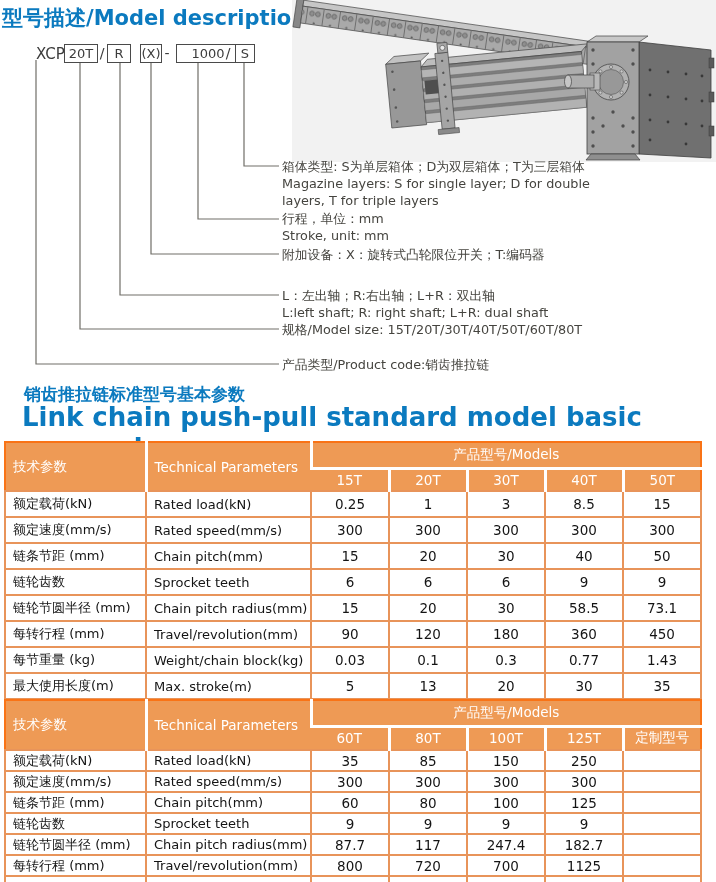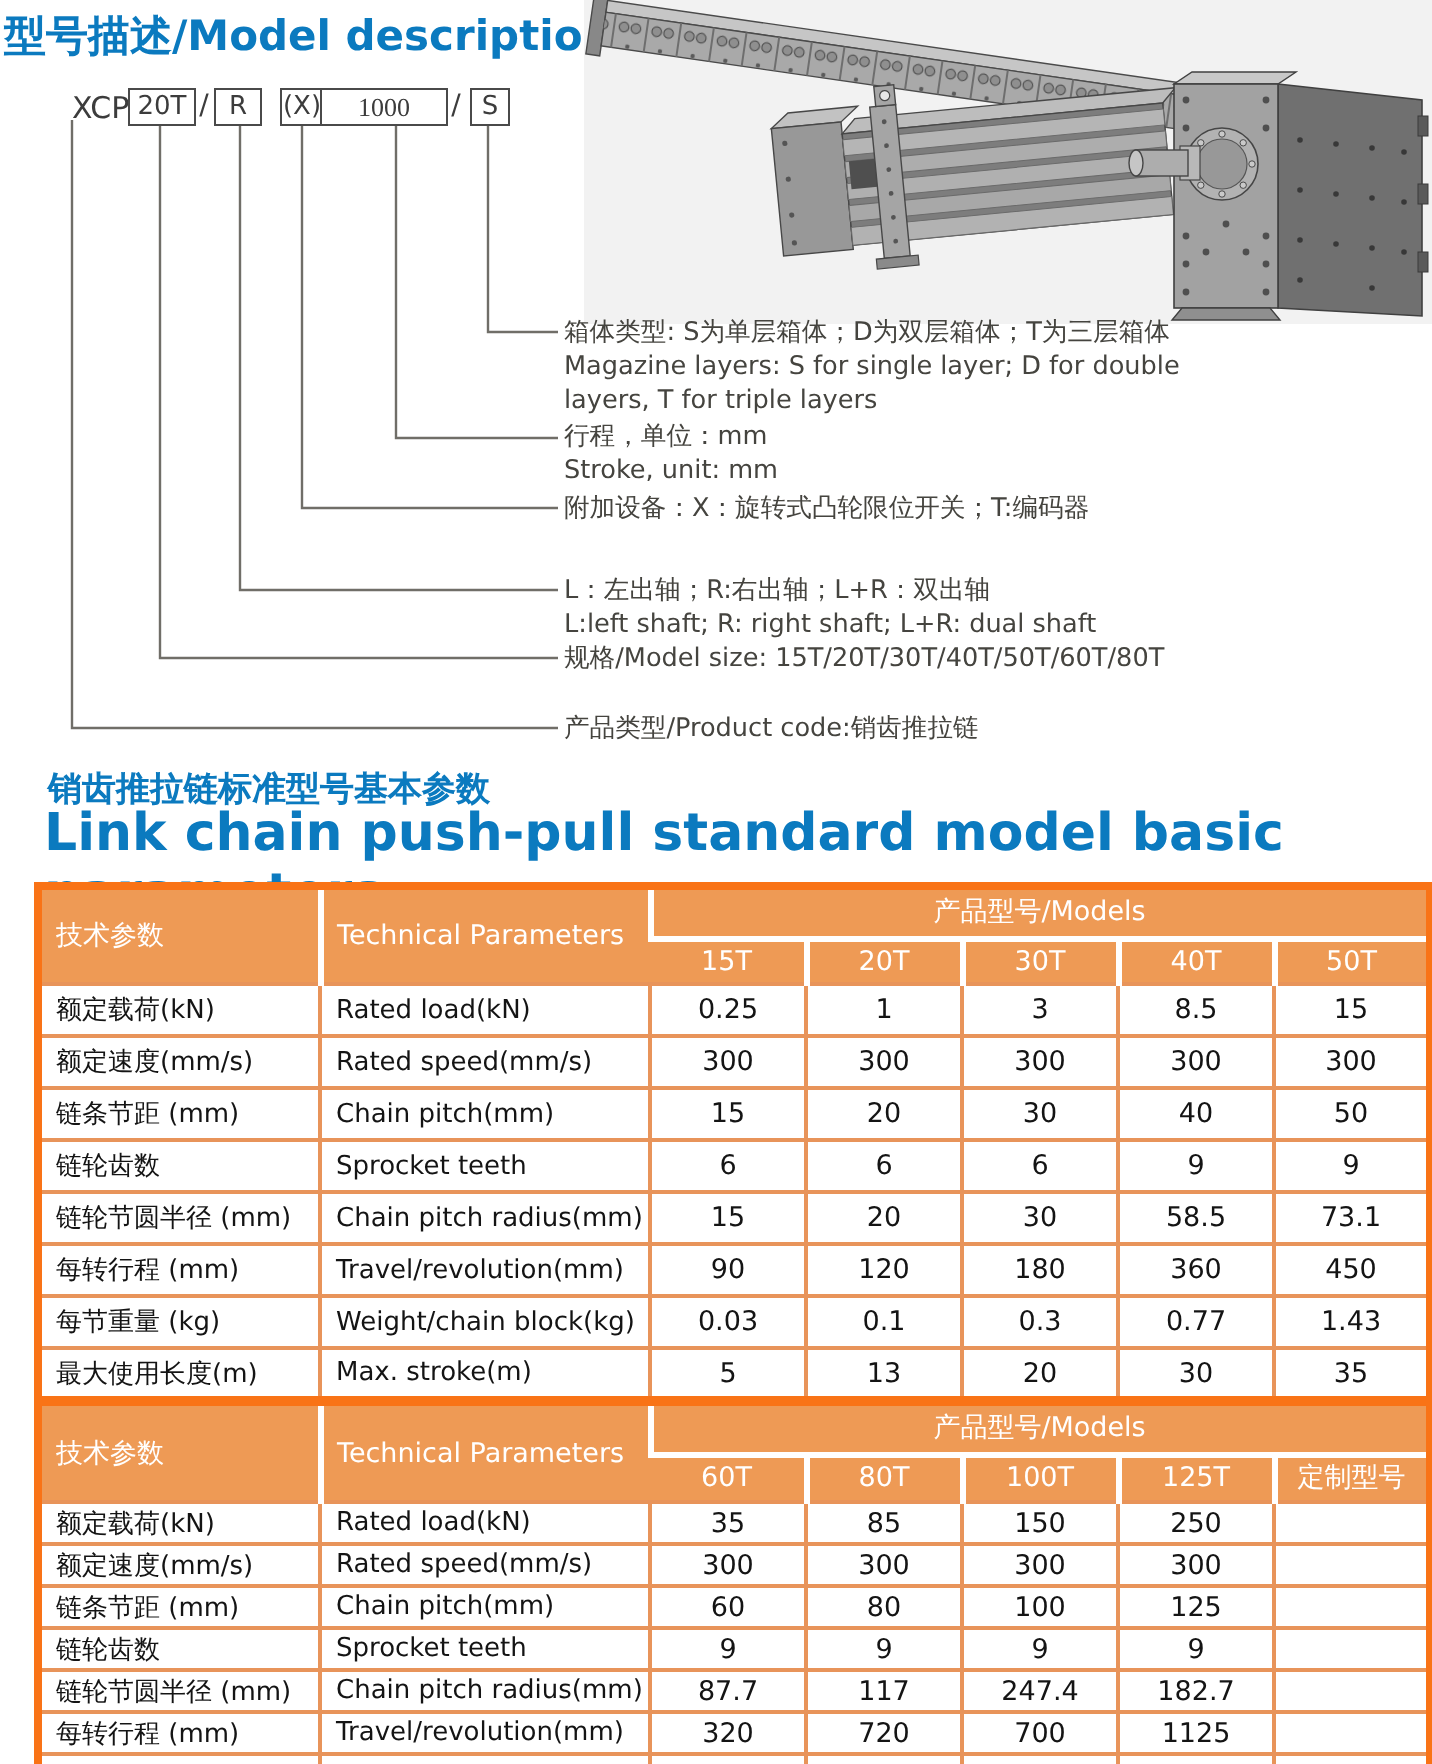--- a/index.html
+++ b/index.html
@@ -15,22 +15,22 @@
   .mc-prefix { position:absolute; top:45px; font-size:15px; color:#3c3c3c; font-weight:400;margin-left:13px; }
   .mc-box { position:absolute; top:44px; height:19px; border:1.5px solid #4a4a4a; font-size:13px; color:#3c3c3c;
             display:flex; align-items:center; justify-content:center; background:#fff; }
   .mc-plain { position:absolute; top:45px; font-size:14px; color:#3c3c3c; text-align:center; }
 
   .callout-lines { position:absolute; left:0; top:0; pointer-events:none; }
 
   .callout { position:absolute; left:282px; font-size:12.8px; color:#45443f; line-height:17px; white-space:nowrap; }
 
   
-  .ptable { position:absolute; left:17px; width:696px; border-collapse:collapse; table-layout:fixed;
-            border:4px solid #f97316; background:#fff; }
+  .ptable { position:absolute; left:4px; width:696px; border-collapse:collapse; table-layout:fixed;
+            border:2px solid #f97316; background:#fff; }
   .ptable-1 { top:441px; }
   .ptable-2 { top:699px; }
   .ptable th { background:#ee9a55; color:#ffffff; font-weight:normal; font-size:13.5px; }
   .ptable th.hparam { text-align:left; padding-left:7px; }
   .ptable th.hsep { border-left:3px solid #ffffff; }
   .ptable th.hmodels { border-bottom:3px solid #ffffff; text-align:center; }
   .ptable th.hmodel { text-align:center; }
   .ptable th.hmodel + th.hmodel { border-left:3px solid #ffffff; }
   .ptable thead tr.r1 { height:26px; }
   .ptable thead tr.r2 { height:23px; }
@@ -144,21 +144,21 @@
       <polygon points="299,154 343,154 348,160 294,160" fill="#8f8f8f" stroke="#404040" stroke-width="0.7"></polygon>
     </g>
   </svg>
 
   <span class="mc-prefix" style="left:23px;">XCP</span>
   <span class="mc-box" style="left:64px;  width:34px;">20T</span>
   <span class="mc-plain" style="left:98px;  width:8px;">/</span>
   <span class="mc-box" style="left:107px; width:24px;">R</span>
   <span class="mc-box" style="left:140px; width:22px;">(X)</span>
   <span class="mc-plain" style="left:163px; width:8px;">-</span>
-  <span class="mc-box" style="left:160px; width:64px;font-family:Liberation Serif, serif;">1000</span>
+  <span class="mc-box" style="left:176px; width:64px;">1000</span>
   <span class="mc-plain" style="left:224px; width:8px;">/</span>
   <span class="mc-box" style="left:235px; width:20px;">S</span>
 
   <svg class="callout-lines" width="300" height="400" viewBox="0 0 300 400">
     <g fill="none" stroke="#706e68" stroke-width="1.2">
       <polyline points="244,63 244,166 279,166"></polyline>
       <polyline points="198,63 198,219 279,219"></polyline>
       <polyline points="151,63 151,254 279,254"></polyline>
       <polyline points="120,63 120,295 279,295"></polyline>
       <polyline points="80,63 80,329 279,329"></polyline>
@@ -358,21 +358,21 @@
           <td class="lbl">Chain pitch radius(mm)</td>
           <td class="val">87.7</td>
           <td class="val">117</td>
           <td class="val">247.4</td>
           <td class="val">182.7</td>
           <td class="val"></td>
         </tr>
         <tr>
           <td class="lbl">每转行程 (mm)</td>
           <td class="lbl">Travel/revolution(mm)</td>
-          <td class="val">320</td>
+          <td class="val">800</td>
           <td class="val">720</td>
           <td class="val">700</td>
           <td class="val">1125</td>
           <td class="val"></td>
         </tr>
         <tr class="partial">
           <td class="lbl"></td>
           <td class="lbl"></td>
           <td class="val"></td>
           <td class="val"></td>

